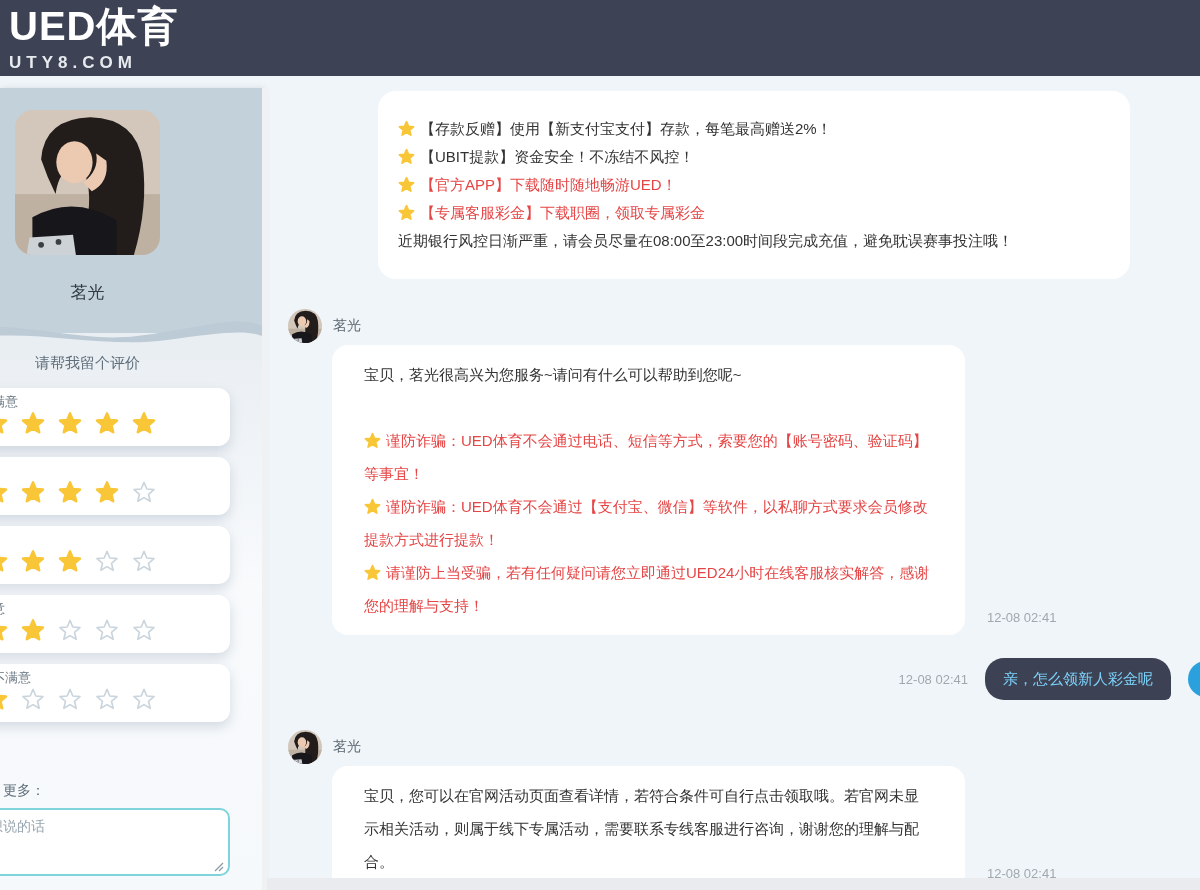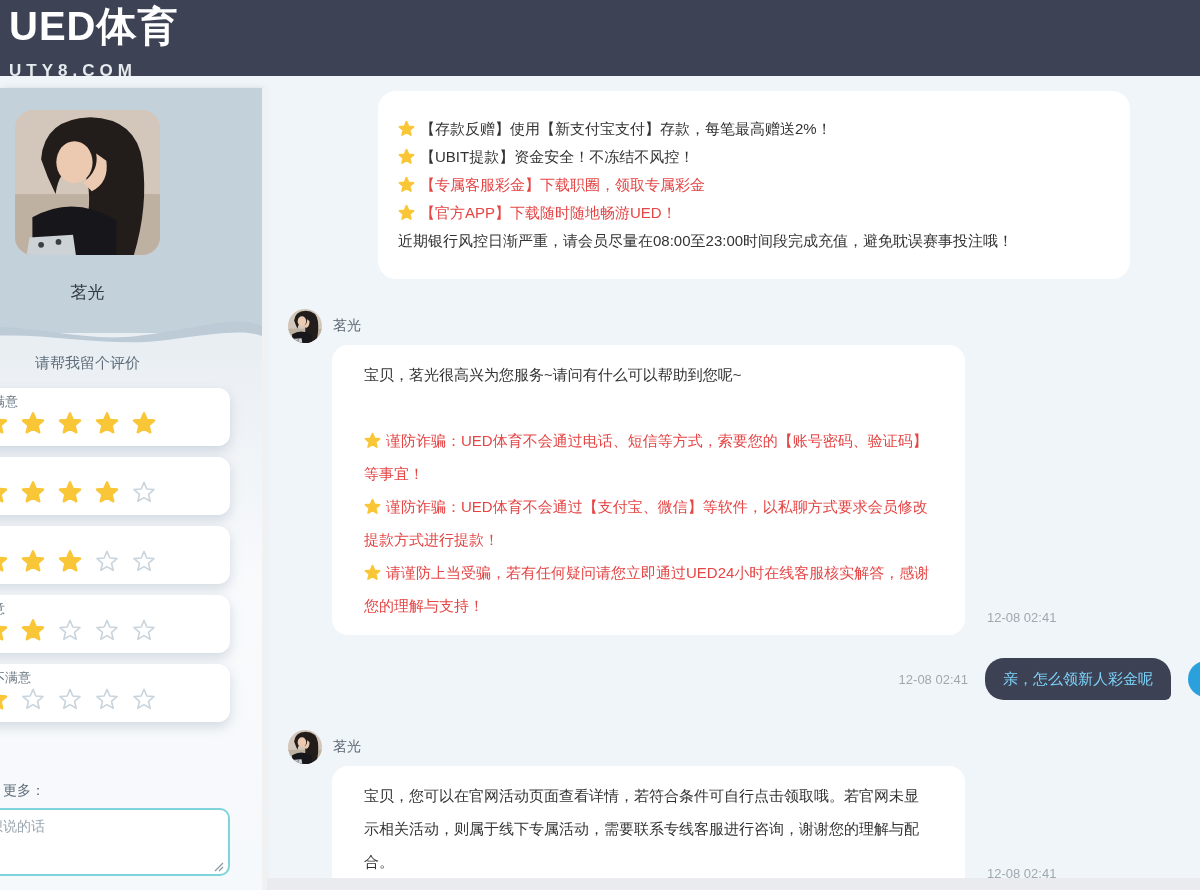--- a/index.html
+++ b/index.html
@@ -5,21 +5,21 @@
   html,body{margin:0;padding:0;}
   body{
     width:1200px;height:890px;position:relative;overflow:hidden;
     font-family:"Liberation Sans","DejaVu Sans",sans-serif;
     background:#f0f5f9;
   }
   
   .header{position:absolute;top:0;left:0;right:0;height:76px;background:#3d4354;z-index:5;}
   .logo{position:absolute;left:9px;top:4px;}
   .logo-title{font-size:40px;font-weight:800;color:#ffffff;letter-spacing:1px;line-height:44px;}
-  .logo-sub{font-size:17px;font-weight:700;color:#e7eaee;letter-spacing:5px;margin-top:13px;}
+  .logo-sub{font-size:17px;font-weight:700;color:#e7eaee;letter-spacing:5px;margin-top:5px;}
   
   .sidebar{position:absolute;top:88px;left:0;width:262px;bottom:0;overflow:hidden;z-index:2;
            box-shadow:2px 0 6px rgba(90,110,130,.18);}
   .sidebar-inner{position:absolute;left:-48px;top:0;width:310px;height:100%;}
   .side-top{position:absolute;top:0;left:0;right:0;height:245px;background:#c3d1da;}
   .side-bottom{position:absolute;top:245px;left:0;right:0;bottom:0;
                background:linear-gradient(#e9eef3,#f8fafc 45%,#f6f9fb);}
   .wave{position:absolute;top:216px;left:0;width:310px;height:56px;}
   .agent-photo{position:absolute;left:63px;top:22px;width:145px;height:145px;border-radius:18px;
                overflow:hidden;}
@@ -214,24 +214,24 @@
 <div class="chat">
   <div class="notice">
       <div class="notice-line"><svg class="star-inline" viewBox="0 0 24 24">
           <path d="M12 17.6 18.2 21.3 16.5 14.3 22 9.6 14.8 9 12 2.4 9.2 9 2 9.6 7.5 14.3 5.8 21.3Z" fill="#f8c637" stroke="#f8c637" stroke-width="2.5" stroke-linejoin="round"></path>
         </svg><span>【存款反赠】使用【新支付宝支付】存款，每笔最高赠送2%！</span></div>
       <div class="notice-line"><svg class="star-inline" viewBox="0 0 24 24">
           <path d="M12 17.6 18.2 21.3 16.5 14.3 22 9.6 14.8 9 12 2.4 9.2 9 2 9.6 7.5 14.3 5.8 21.3Z" fill="#f8c637" stroke="#f8c637" stroke-width="2.5" stroke-linejoin="round"></path>
         </svg><span>【UBIT提款】资金安全！不冻结不风控！</span></div>
       <div class="notice-line red"><svg class="star-inline" viewBox="0 0 24 24">
           <path d="M12 17.6 18.2 21.3 16.5 14.3 22 9.6 14.8 9 12 2.4 9.2 9 2 9.6 7.5 14.3 5.8 21.3Z" fill="#f8c637" stroke="#f8c637" stroke-width="2.5" stroke-linejoin="round"></path>
+        </svg><span>【官方APP】下载随时随地畅游UED！</span></div>
+      <div class="notice-line red"><svg class="star-inline" viewBox="0 0 24 24">
+          <path d="M12 17.6 18.2 21.3 16.5 14.3 22 9.6 14.8 9 12 2.4 9.2 9 2 9.6 7.5 14.3 5.8 21.3Z" fill="#f8c637" stroke="#f8c637" stroke-width="2.5" stroke-linejoin="round"></path>
         </svg><span>【专属客服彩金】下载职圈，领取专属彩金</span></div>
-      <div class="notice-line red"><svg class="star-inline" viewBox="0 0 24 24">
-          <path d="M12 17.6 18.2 21.3 16.5 14.3 22 9.6 14.8 9 12 2.4 9.2 9 2 9.6 7.5 14.3 5.8 21.3Z" fill="#f8c637" stroke="#f8c637" stroke-width="2.5" stroke-linejoin="round"></path>
-        </svg><span>【官方APP】下载随时随地畅游UED！</span></div>
       <div class="notice-line"><span>近期银行风控日渐严重，请会员尽量在08:00至23:00时间段完成充值，避免耽误赛事投注哦！</span></div>
     </div>
   <div id="messages">
       <div class="msg-head">
         <div class="msg-avatar">
           <svg viewBox="0 0 100 100">
     <rect width="100" height="100" fill="#d2c7ba"></rect>
     <rect y="58" width="100" height="42" fill="#bfb1a2"></rect>
     <path d="M18 34 Q20 6 52 5 Q84 6 88 36 Q92 66 82 100 L44 100 Q54 68 50 50 Q48 40 41 38 Q30 42 28 58 Q22 46 18 34 Z" fill="#221c1a"></path>
     <ellipse cx="41" cy="36" rx="12.5" ry="14.5" fill="#ecc9b1"></ellipse>

